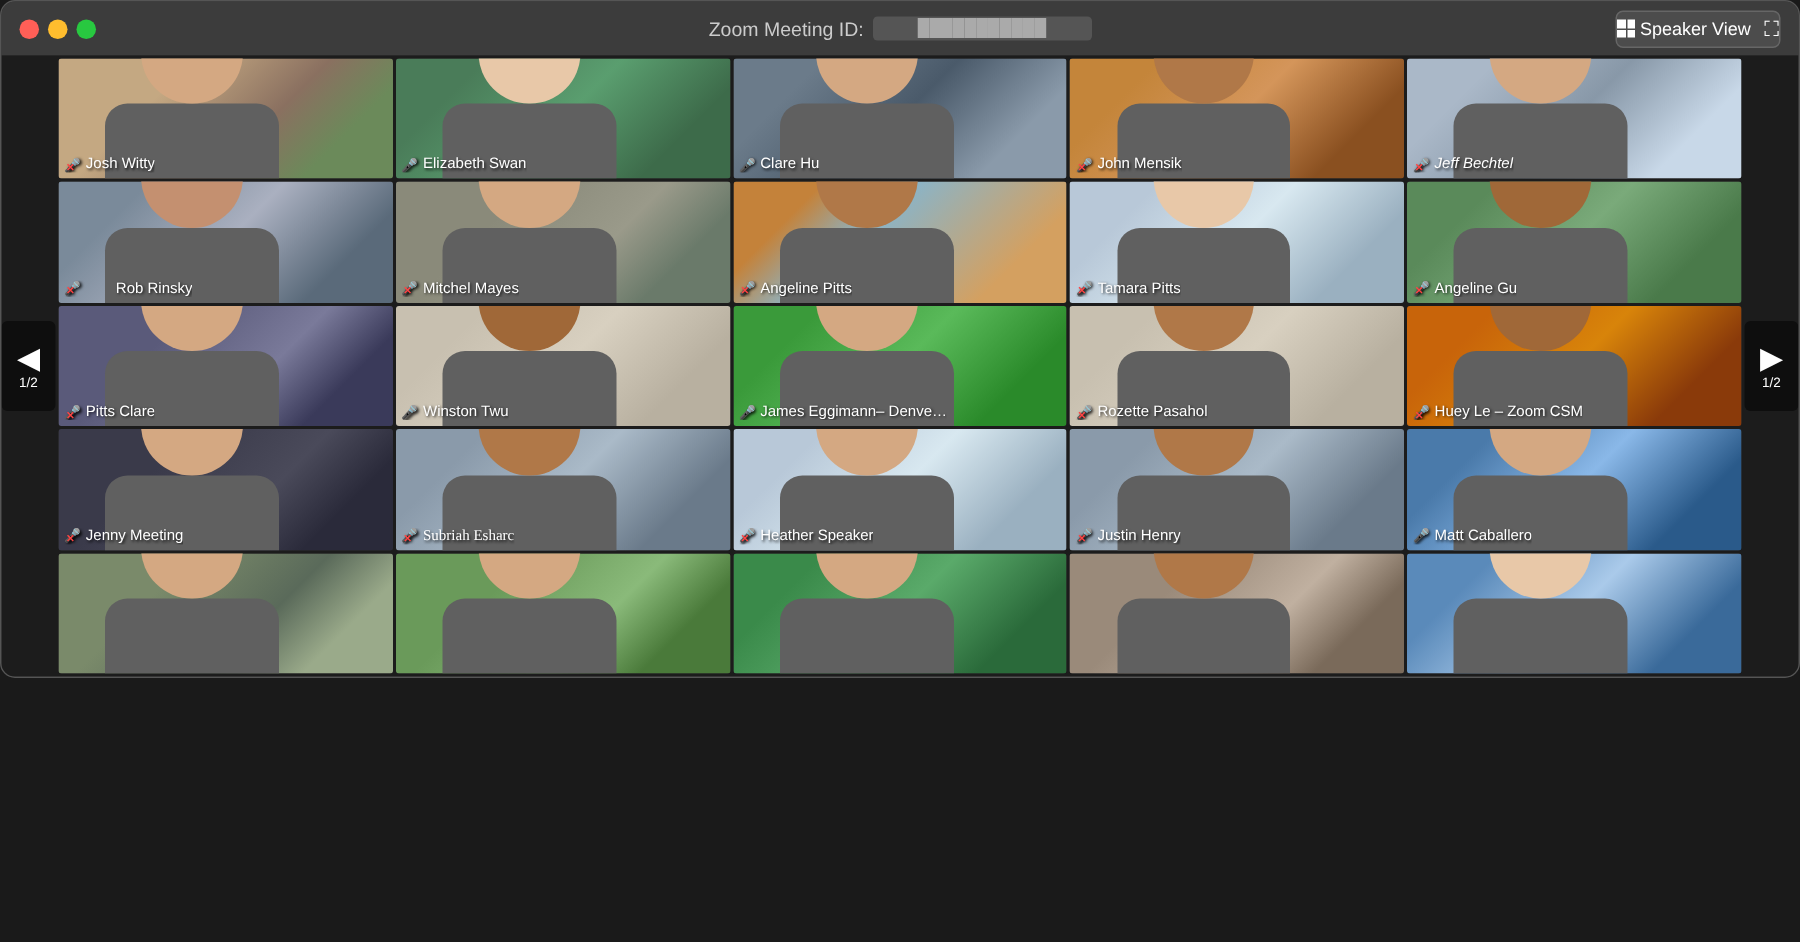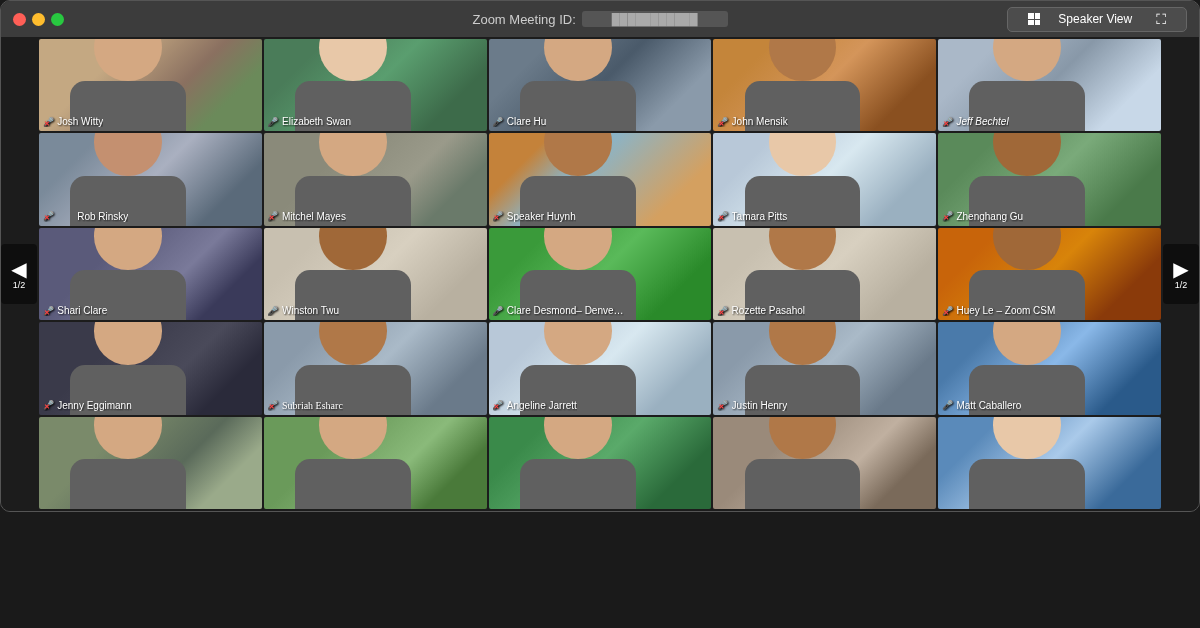--- a/index.html
+++ b/index.html
@@ -7,21 +7,21 @@
       width: 1200px;
       height: 628px;
       background: #1a1a1a;
       font-family: -apple-system, BlinkMacSystemFont, 'Helvetica Neue', sans-serif;
       overflow: hidden;
     }
 
     
     .window {
       width: 1200px;
-      height: 512px;
+      height: 452px;
       background: #2b2b2b;
       border-radius: 10px;
       overflow: hidden;
       display: flex;
       flex-direction: column;
       border: 1px solid #555;
     }
 
     .titlebar {
       height: 36px;
@@ -70,24 +70,24 @@
     }
 
     .speaker-view-btn {
       position: absolute;
       right: 12px;
       background: rgba(80,80,80,0.8);
       border: 1px solid #666;
       border-radius: 5px;
       color: #fff;
       font-size: 12px;
-      padding: 3px 20px;
-      display: flex;
-      align-items: center;
-      gap: 18px;
+      padding: 3px 0;
+      display: flex;
+      align-items: center;
+      gap: 3px;
       cursor: pointer;
     }
 
     .grid-icon {
       display: inline-grid;
       grid-template-columns: 1fr 1fr;
       gap: 1px;
       width: 12px;
       height: 12px;
     }
@@ -361,21 +361,21 @@
           </div>
         </div>
         <div class="video-cell">
           <div class="video-bg bg-beach"></div>
           <div class="avatar-figure skin-3">
             <div class="av-head"></div>
             <div class="av-body"></div>
           </div>
           <div class="name-label">
             <span style="font-size: 9px; position: relative;"><span style="font-size:9px;">🎤</span><span style="position:absolute;top:3px;left:1px;font-size:7px;color:#ff4444;font-weight:bold;">✕</span></span>
-            <span style="overflow: hidden; text-overflow: ellipsis; white-space: nowrap;">Speaker Huynh</span>
+            <span style="overflow: hidden; text-overflow: ellipsis; white-space: nowrap;">Angeline Pitts</span>
           </div>
         </div>
         <div class="video-cell">
           <div class="video-bg bg-office-light"></div>
           <div class="avatar-figure skin-4">
             <div class="av-head"></div>
             <div class="av-body"></div>
           </div>
           <div class="name-label">
             <span style="font-size: 9px; position: relative;"><span style="font-size:9px;">🎤</span><span style="position:absolute;top:3px;left:1px;font-size:7px;color:#ff4444;font-weight:bold;">✕</span></span>
@@ -383,32 +383,32 @@
           </div>
         </div>
         <div class="video-cell">
           <div class="video-bg bg-office-green"></div>
           <div class="avatar-figure skin-5">
             <div class="av-head"></div>
             <div class="av-body"></div>
           </div>
           <div class="name-label">
             <span style="font-size: 9px; position: relative;"><span style="font-size:9px;">🎤</span><span style="position:absolute;top:3px;left:1px;font-size:7px;color:#ff4444;font-weight:bold;">✕</span></span>
-            <span style="overflow: hidden; text-overflow: ellipsis; white-space: nowrap;">Zhenghang Gu</span>
+            <span style="overflow: hidden; text-overflow: ellipsis; white-space: nowrap;">Angeline Gu</span>
           </div>
         </div>
         <div class="video-cell">
           <div class="video-bg bg-studio"></div>
           <div class="avatar-figure skin-2">
             <div class="av-head"></div>
             <div class="av-body"></div>
           </div>
           <div class="name-label">
             <span style="font-size: 9px; position: relative;"><span style="font-size:9px;">🎤</span><span style="position:absolute;top:3px;left:1px;font-size:7px;color:#ff4444;font-weight:bold;">✕</span></span>
-            <span style="overflow: hidden; text-overflow: ellipsis; white-space: nowrap;">Shari Clare</span>
+            <span style="overflow: hidden; text-overflow: ellipsis; white-space: nowrap;">Pitts Clare</span>
           </div>
         </div>
         <div class="video-cell">
           <div class="video-bg bg-office-beige"></div>
           <div class="avatar-figure skin-5">
             <div class="av-head"></div>
             <div class="av-body"></div>
           </div>
           <div class="name-label">
             <span style="font-size: 9px; position: relative;"><span style="font-size:9px;">🎤</span></span>
@@ -416,21 +416,21 @@
           </div>
         </div>
         <div class="video-cell">
           <div class="video-bg bg-greenscreen2"></div>
           <div class="avatar-figure skin-2">
             <div class="av-head"></div>
             <div class="av-body"></div>
           </div>
           <div class="name-label">
             <span style="font-size: 9px; position: relative;"><span style="font-size:9px;">🎤</span></span>
-            <span style="overflow: hidden; text-overflow: ellipsis; white-space: nowrap;">Clare Desmond– Denve…</span>
+            <span style="overflow: hidden; text-overflow: ellipsis; white-space: nowrap;">James Eggimann– Denve…</span>
           </div>
         </div>
         <div class="video-cell">
           <div class="video-bg bg-office-beige"></div>
           <div class="avatar-figure skin-3">
             <div class="av-head"></div>
             <div class="av-body"></div>
           </div>
           <div class="name-label">
             <span style="font-size: 9px; position: relative;"><span style="font-size:9px;">🎤</span><span style="position:absolute;top:3px;left:1px;font-size:7px;color:#ff4444;font-weight:bold;">✕</span></span>
@@ -449,21 +449,21 @@
           </div>
         </div>
         <div class="video-cell">
           <div class="video-bg bg-dark-room"></div>
           <div class="avatar-figure skin-2">
             <div class="av-head"></div>
             <div class="av-body"></div>
           </div>
           <div class="name-label">
             <span style="font-size: 9px; position: relative;"><span style="font-size:9px;">🎤</span><span style="position:absolute;top:3px;left:1px;font-size:7px;color:#ff4444;font-weight:bold;">✕</span></span>
-            <span style="overflow: hidden; text-overflow: ellipsis; white-space: nowrap;">Jenny Eggimann</span>
+            <span style="overflow: hidden; text-overflow: ellipsis; white-space: nowrap;">Jenny Meeting</span>
           </div>
         </div>
         <div class="video-cell">
           <div class="video-bg bg-office-grey"></div>
           <div class="avatar-figure skin-3">
             <div class="av-head"></div>
             <div class="av-body"></div>
           </div>
           <div class="name-label">
             <span style="font-size: 9px; position: relative;"><span style="font-size:9px;">🎤</span><span style="position:absolute;top:3px;left:1px;font-size:7px;color:#ff4444;font-weight:bold;">✕</span></span>
@@ -471,21 +471,21 @@
           </div>
         </div>
         <div class="video-cell">
           <div class="video-bg bg-office-light"></div>
           <div class="avatar-figure skin-2">
             <div class="av-head"></div>
             <div class="av-body"></div>
           </div>
           <div class="name-label">
             <span style="font-size: 9px; position: relative;"><span style="font-size:9px;">🎤</span><span style="position:absolute;top:3px;left:1px;font-size:7px;color:#ff4444;font-weight:bold;">✕</span></span>
-            <span style="overflow: hidden; text-overflow: ellipsis; white-space: nowrap;">Angeline Jarrett</span>
+            <span style="overflow: hidden; text-overflow: ellipsis; white-space: nowrap;">Heather Speaker</span>
           </div>
         </div>
         <div class="video-cell">
           <div class="video-bg bg-office-grey"></div>
           <div class="avatar-figure skin-3">
             <div class="av-head"></div>
             <div class="av-body"></div>
           </div>
           <div class="name-label">
             <span style="font-size: 9px; position: relative;"><span style="font-size:9px;">🎤</span><span style="position:absolute;top:3px;left:1px;font-size:7px;color:#ff4444;font-weight:bold;">✕</span></span>

